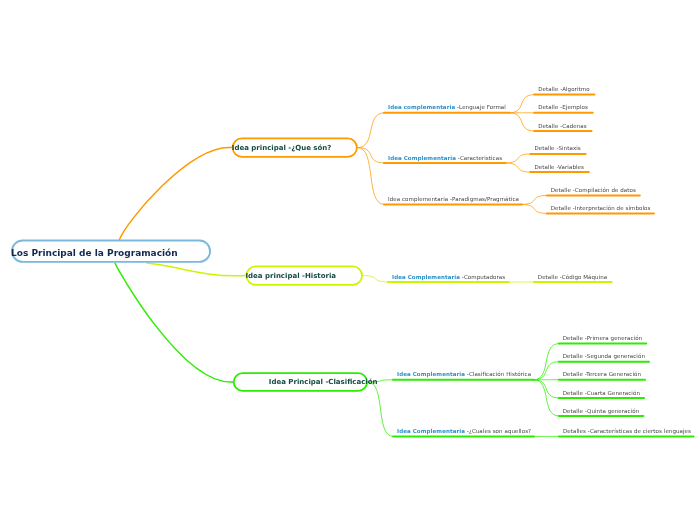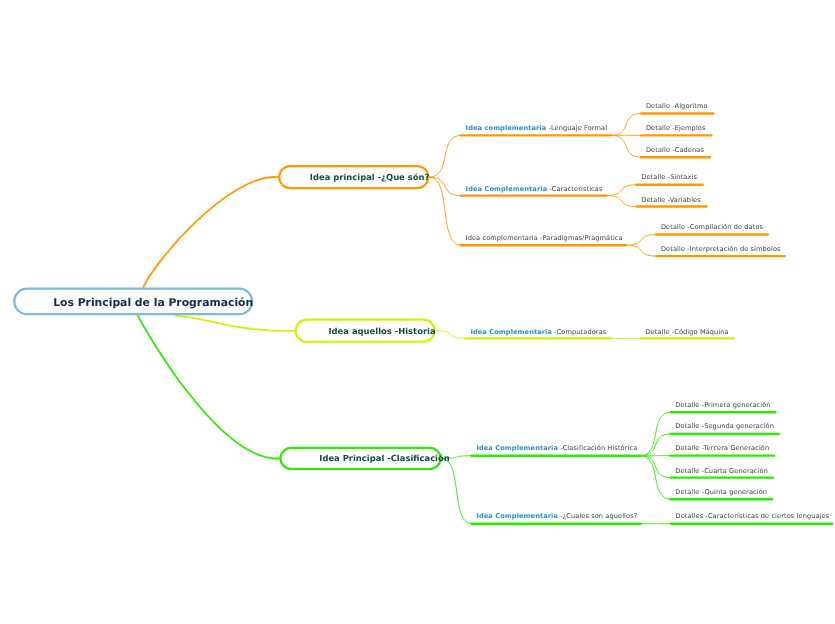--- a/index.html
+++ b/index.html
@@ -1,20 +1,20 @@
 <!DOCTYPE html>
 <html><head>
 <meta charset="utf-8">
 <title>Los Lenguajes de la Programación</title>
 <style>
   html,body{margin:0;padding:0;background:#ffffff;}
   #canvas{position:relative;width:696px;height:520px;overflow:hidden;background:#fff;
     font-family:"DejaVu Sans","Liberation Sans",sans-serif;-webkit-font-smoothing:antialiased;}
   #links{position:absolute;left:0;top:0;width:696px;height:520px;pointer-events:none;}
-  .node{position:absolute;box-sizing:border-box;display:flex;align-items:center;justify-content:flex-end;
+  .node{position:absolute;box-sizing:border-box;display:flex;align-items:center;justify-content:flex-start;
     border-radius:999px;background:transparent;white-space:nowrap;}
   .root{font-weight:bold;font-size:9px;color:#14294f;letter-spacing:0px;}
   .root span{position:relative;top:2px;}
   .l1{font-weight:bold;font-size:7px;color:#144c44;letter-spacing:0px;}
   .l1 span{position:relative;top:0px;}
   .leaf{position:absolute;white-space:nowrap;}
   .leaf .txt{position:absolute;left:0;bottom:1.5px;font-size:5.5px;color:#3f3f3f;line-height:7px;letter-spacing:0.08px;}
   .leaf .txt b{font-weight:bold;}
 </style>
 </head>
@@ -131,19 +131,19 @@
       <div class="leaf" style="left: 393px; top: 424.4px; width: 140.95px; height: 12px;">
         <span class="txt" style="left: 4px;"><b style="color:#2b90cc">Idea Complementaria</b> -¿Cuales son aquellos?</span>
       </div>
       <div class="leaf" style="left: 558.95px; top: 424.4px; width: 134.622px; height: 12px;">
         <span class="txt" style="left: 4px;">Detalles -Características de ciertos lenguajes</span>
       </div>
       <div class="node l1" style="left: 231.8px; top: 137.5px; width: 126px; height: 20.2px;">
         <span>Idea principal -¿Que són?</span>
       </div>
       <div class="node l1" style="left: 245.5px; top: 265.5px; width: 117.5px; height: 20.2px;">
-        <span>Idea aquellos -Historia</span>
+        <span>Idea principal -Historia</span>
       </div>
       <div class="node l1" style="left: 232.8px; top: 372.3px; width: 142px; height: 19.4px; padding-left: 36px;">
         <span>Idea Principal -Clasificación</span>
       </div>
     </div>
 </div>
 
 </body></html>

